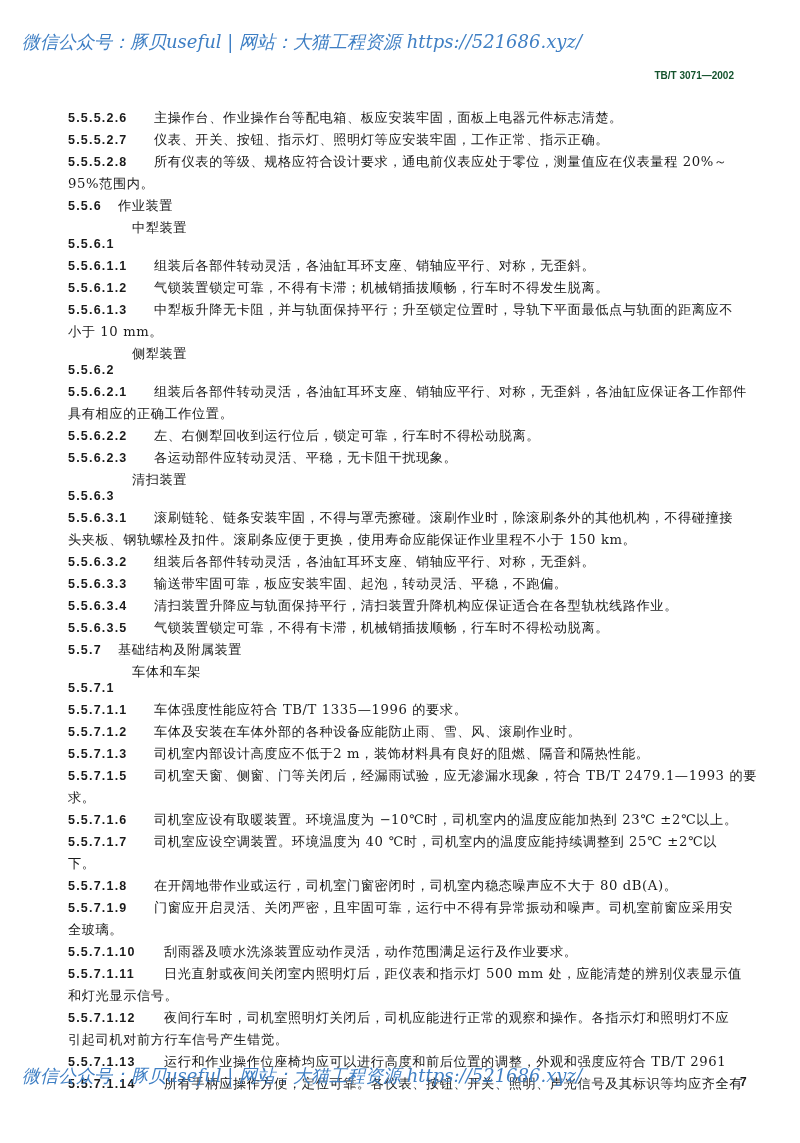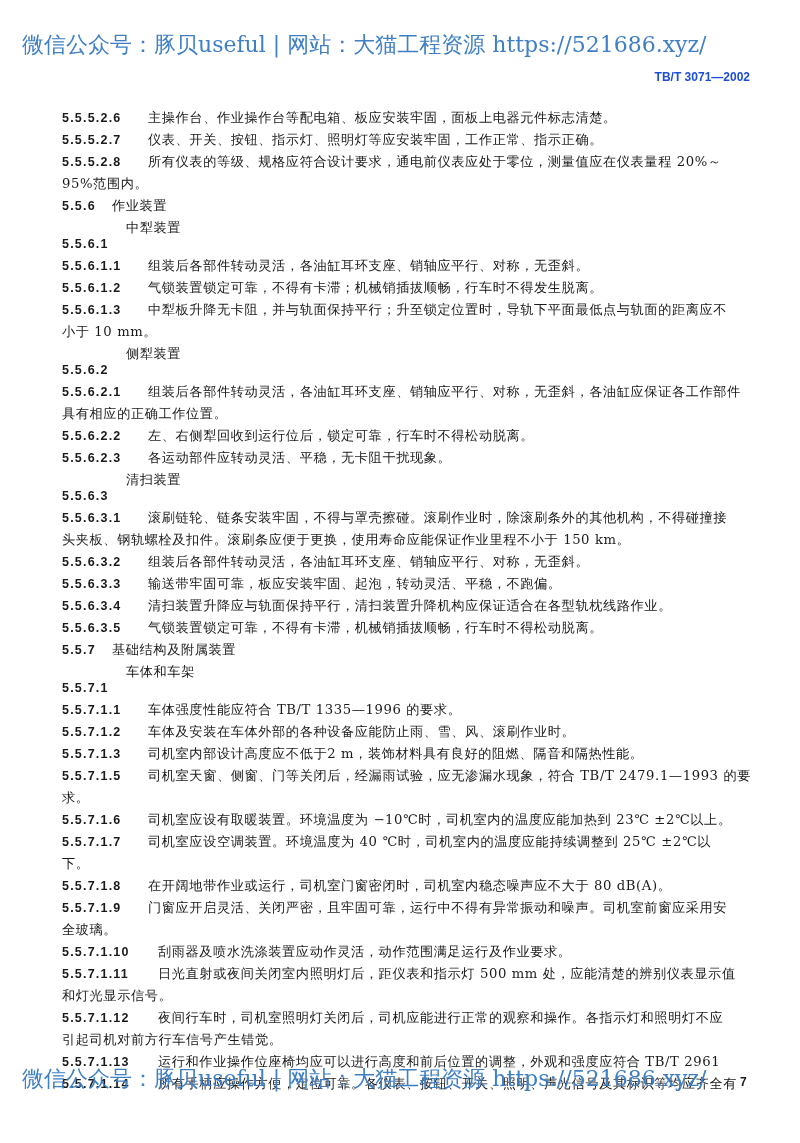--- a/index.html
+++ b/index.html
@@ -1,24 +1,24 @@
 <!DOCTYPE html>
 <html><head>
 <meta charset="utf-8">
 <style>
   html, body { margin: 0; padding: 0; background: #ffffff; }
   body { width: 800px; height: 1143px; position: relative; overflow: hidden;
          font-family: "DejaVu Serif", "Liberation Serif", serif; color: #1a1a1a; }
   .watermark { position: absolute; left: 22px; width: 760px; font-family: "DejaVu Serif", "Liberation Serif", serif;
-               font-size: 22px; color: #3f7fc4; letter-spacing: 0px; white-space: nowrap; }
+               font-size: 18px; color: #3f7fc4; letter-spacing: 0px; white-space: nowrap; font-style: italic; }
   .wm-top { top: 30px; }
   .wm-bottom { top: 1064px; }
-  .std-code { position: absolute; top: 70px; right: 50px; font-family: "Liberation Sans", sans-serif;
-              font-weight: bold; font-size: 12px; color: #1d4ed8; }
-  .content { position: absolute; left: 62px; top: 107px; width: 682px; }
+  .std-code { position: absolute; top: 70px; right: 66px; font-family: "Liberation Sans", sans-serif;
+              font-weight: bold; font-size: 10px; color: #14532d; }
+  .content { position: absolute; left: 68px; top: 107px; width: 682px; }
   .line { font-size: 13.2px; line-height: 22px; white-space: nowrap; overflow: visible; }
   .clause { display: flex; }
   .num { font-family: "Liberation Sans", sans-serif; font-weight: bold; letter-spacing: 1.2px; font-size: 12.5px;
          flex: none; }
   .num.w6 { width: 86px; }
   .num.w4 { width: 72px; margin-top: 16px; }
   .num.w3 { width: 50px; }
   .num.w7 { width: 96px; }
   .text { letter-spacing: 0.6px; text-align: center; }
   .cont { letter-spacing: 0.6px; }

